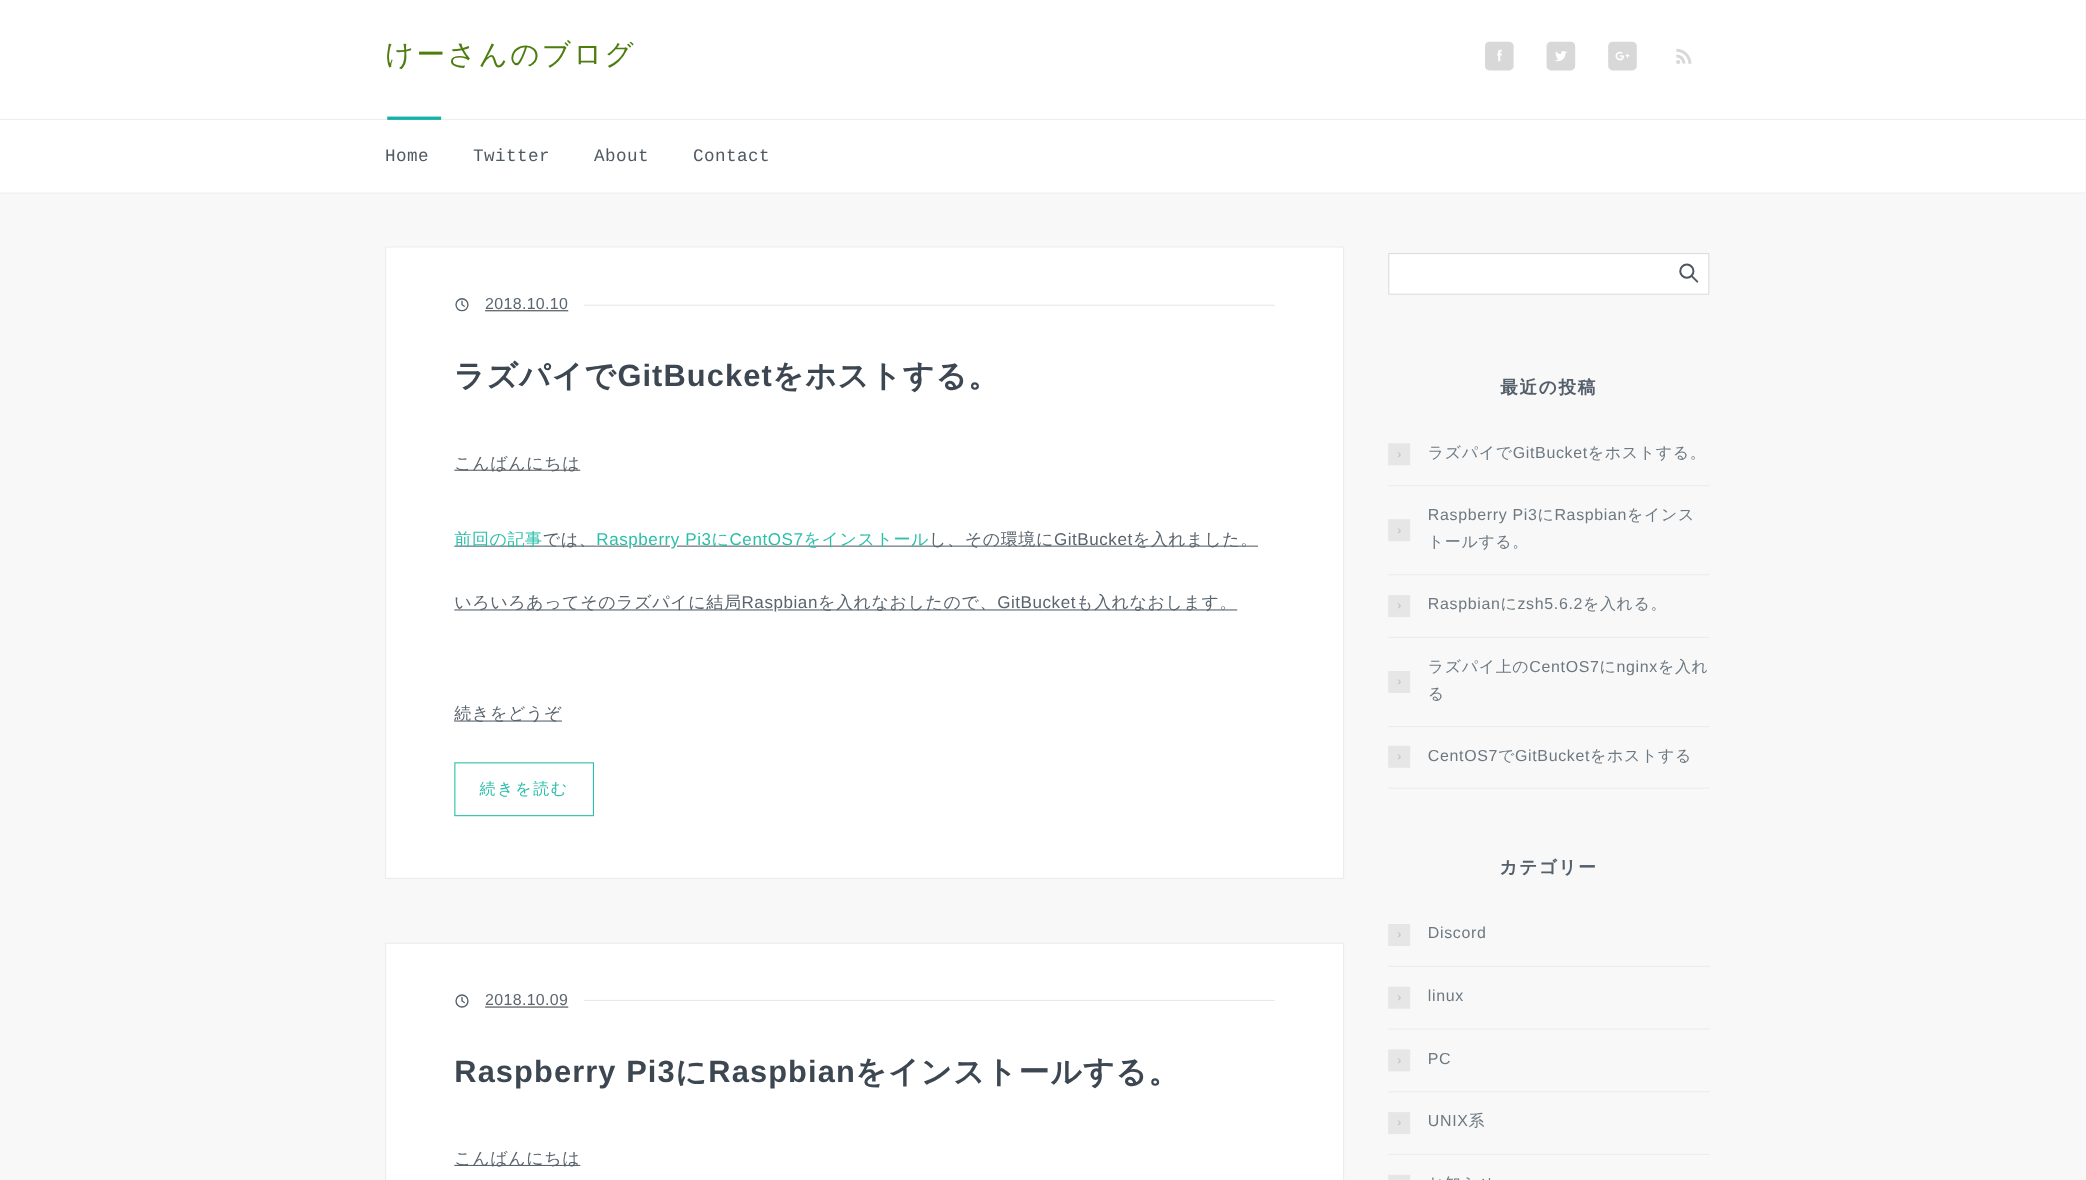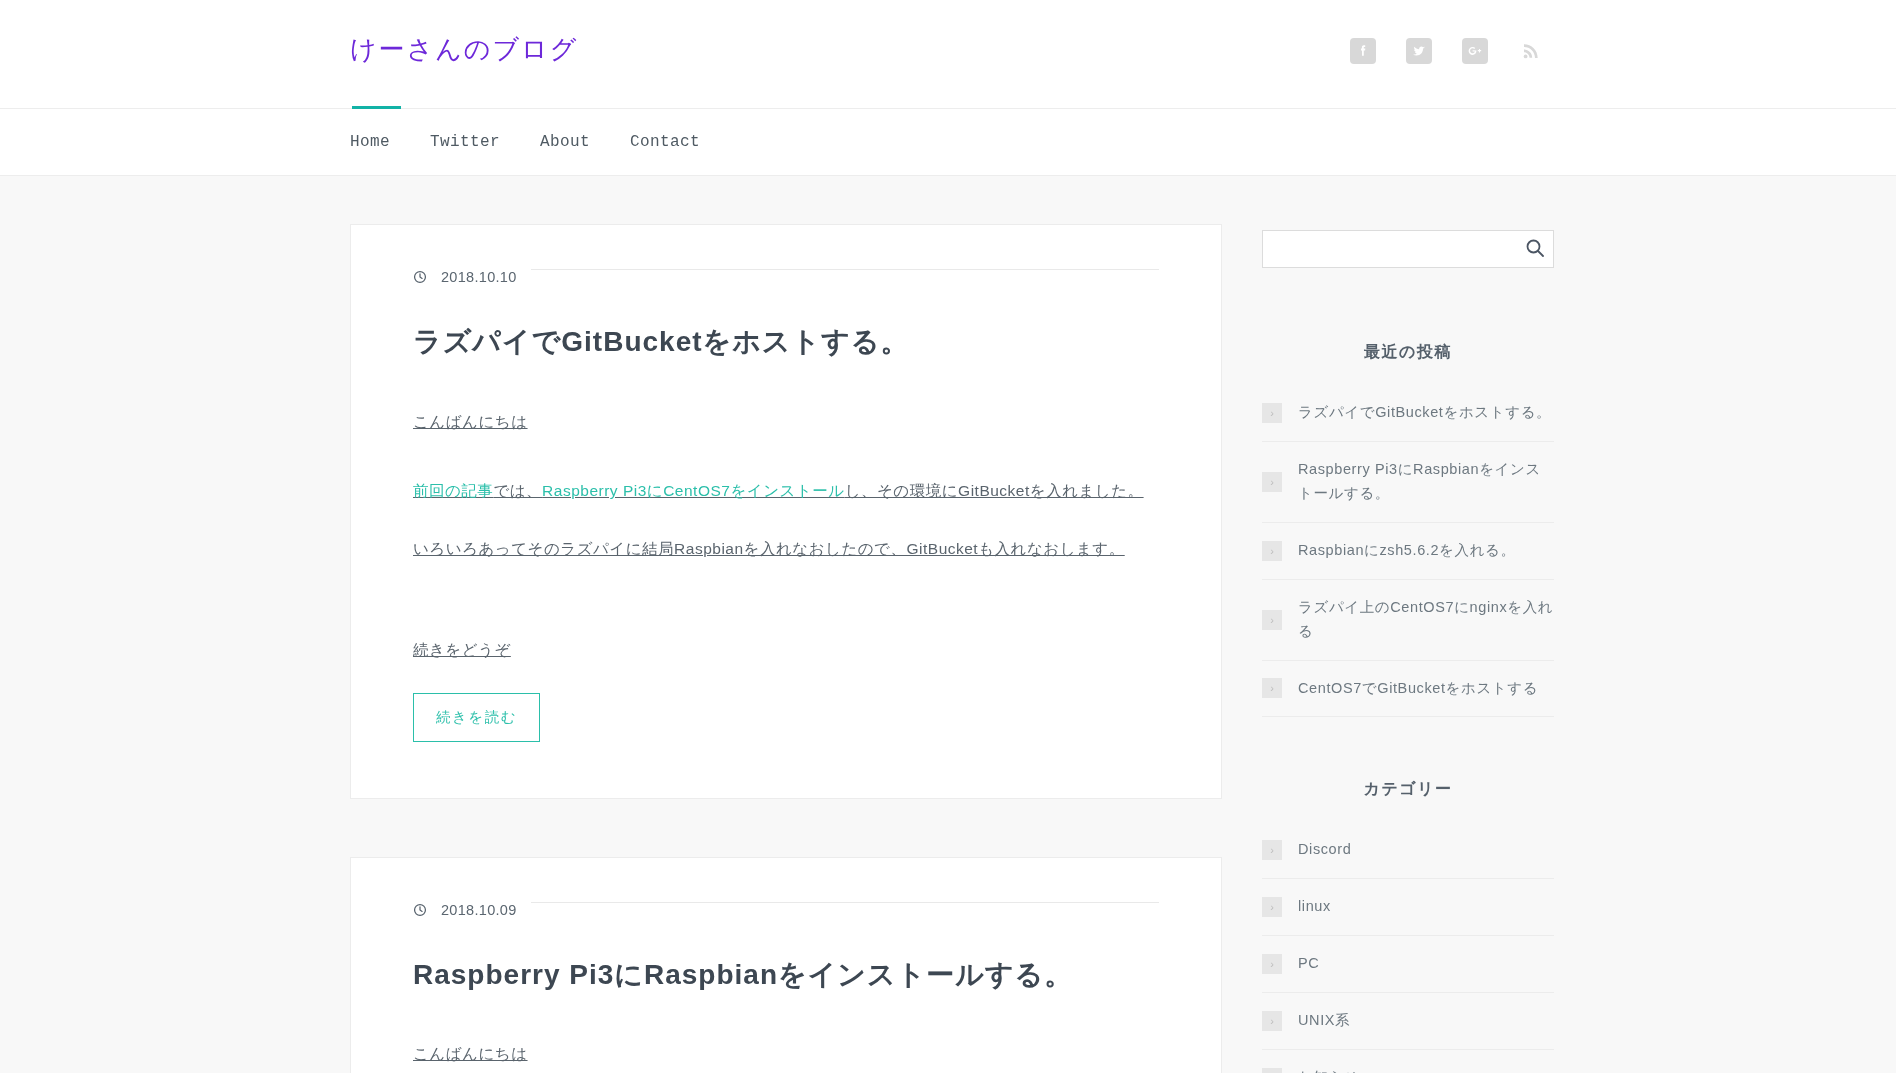--- a/index.html
+++ b/index.html
@@ -18,21 +18,21 @@
     position: relative;
     display: flex;
     align-items: center;
   }
   .site-title {
     position: absolute;
     left: 350px;
     top: 32px;
     font-size: 26px;
     letter-spacing: 2px;
-    color: #6d28d9;
+    color: #4d7c0f;
     font-weight: 400;
     white-space: nowrap;
   }
   .social-row {
     position: absolute;
     right: 352px;
     top: 38px;
     display: flex;
     align-items: center;
     gap: 30px;
@@ -98,22 +98,24 @@
 
   
   .post-card {
     background: #ffffff;
     border: 1px solid #ececec;
     padding: 44px 62px 56px 62px;
     margin-bottom: 58px;
   }
   .post-meta {
     display: flex;
+    align-items: center;
     gap: 14px;
     margin-bottom: 38px;
+    text-decoration: underline;
   }
   .clock-icon { color: #55606b; display: flex; align-items: center; }
   .post-date {
     font-size: 14.5px;
     color: #5b6670;
     letter-spacing: .3px;
     white-space: nowrap;
   }
   .meta-rule {
     flex: 1;

